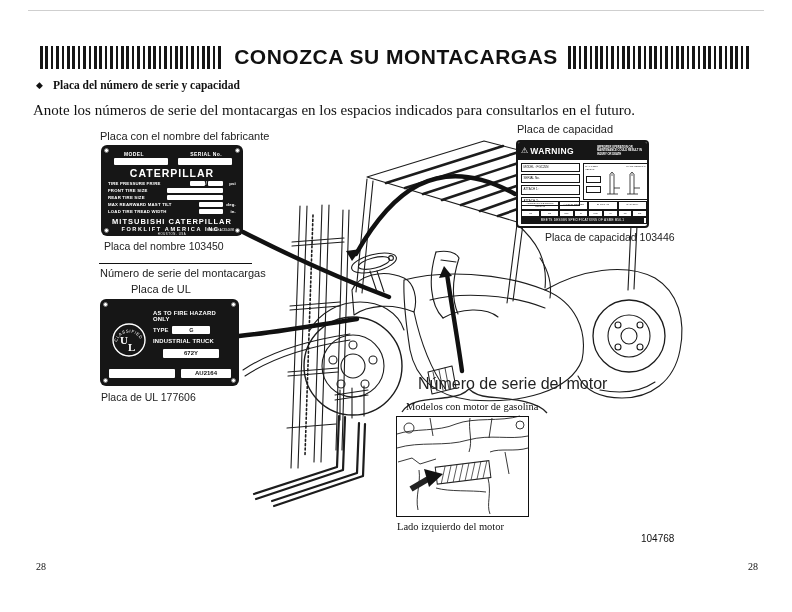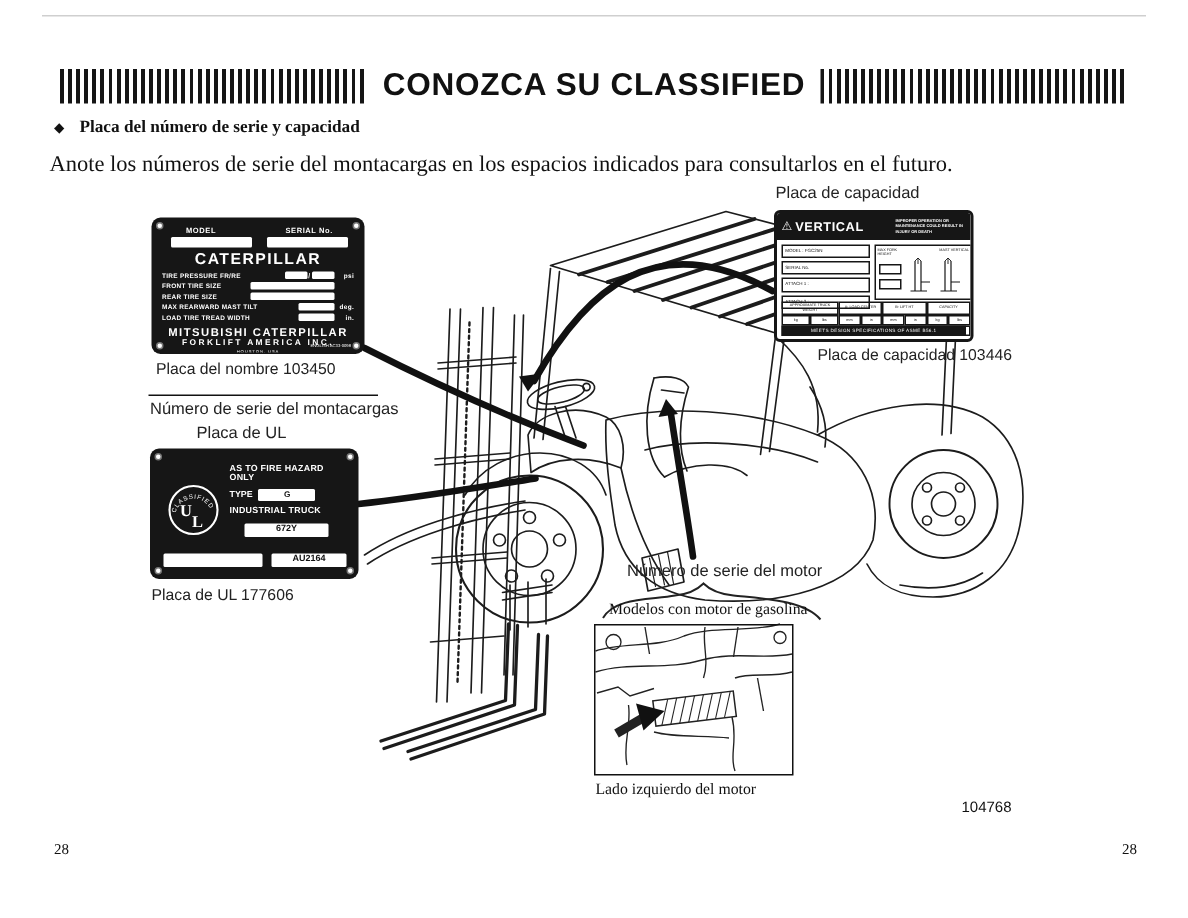--- a/index.html
+++ b/index.html
@@ -79,39 +79,39 @@
              grid-template-columns:19px 19px repeat(6,1fr);font-size:2.5px;color:#111;text-align:center;}
   .cap-table div{border:.5px solid #161616;overflow:hidden;line-height:1.1;}
   .cap-th{height:7px;display:flex;align-items:center;justify-content:center;}
   .cap-tu{height:5px;line-height:5px !important;}
   .cap-td{height:5px;}
   .cap-foot{position:absolute;left:3px;right:3px;bottom:2px;background:#161616;color:#fff;
             font-size:3.1px;letter-spacing:.25px;text-align:center;line-height:7px;height:7px;}
 
   
   .inset-box{position:absolute;left:396px;top:416px;width:133px;height:101px;border:1.3px solid #111;box-sizing:border-box;}
-  .motor-label{position:absolute;left:418px;top:375px;font-size:11px;color:#222;}
+  .motor-label{position:absolute;left:418px;top:375px;font-size:16px;color:#222;}
   .inset-title{position:absolute;left:406px;top:401px;font-size:10.5px;}
   .inset-caption{position:absolute;left:397px;top:521px;font-size:10.5px;}
 
   .fignum{position:absolute;left:641px;top:533px;font-size:10px;}
   .pgnum{position:absolute;bottom:40px;font-size:10px;font-family:"Liberation Serif",serif;}
   .pgnum.l{left:36px;} .pgnum.r{right:34px;}
 
   svg{position:absolute;left:0;top:0;}
 </style>
 </head>
 <body>
 
 <div class="page">
   <div class="page-edge"></div>
 
   <div class="titlebar">
     <div class="barcode"></div>
-    <div class="title-text">CONOZCA SU CLASSIFIED</div>
+    <div class="title-text">CONOZCA SU MONTACARGAS</div>
     <div class="barcode"></div>
   </div>
 
   <div class="section-line">
     <span class="diamond">◆</span>
     <span class="section-title">Placa del número de serie y capacidad</span>
   </div>
   <div class="intro">Anote los números de serie del montacargas en los espacios indicados para consultarlos en el futuro.</div>
 
   <svg width="792" height="612" viewBox="0 0 792 612">
@@ -250,20 +250,21 @@
             <path d="M470,481 L476,464"></path>
           <path d="M476,481 L482,464"></path>
             <path d="M482,481 L488,464"></path>
         </g>
       </g>
       <path d="M411,489 L428,479" stroke-width="6" stroke-linecap="butt"></path>
       <polygon points="443,474 424,469 429,487" fill="#111" stroke="none"></polygon>
     </g>
   </svg>
 
+  <div class="fig-label" style="left:100px;top:130px;">Placa con el nombre del fabricante</div>
 
   <div class="plate np">
     <div class="screw" style="left:2px;top:2px;"></div>
     <div class="screw" style="right:2px;top:2px;"></div>
     <div class="screw" style="left:2px;bottom:2px;"></div>
     <div class="screw" style="right:2px;bottom:2px;"></div>
     <div class="np-hdr">
       <span>MODEL</span>
       <span>SERIAL No.</span>
     </div>
@@ -340,21 +341,21 @@
     <div class="wbox ul-b2">AU2164</div>
   </div>
 
   <div class="fig-caption" style="left:101px;top:391px;">Placa de UL 177606</div>
 
   <div class="fig-label" style="left:517px;top:123px;">Placa de capacidad</div>
 
   <div class="cap">
     <div class="cap-hdr">
       <span class="cap-warnicon">⚠</span>
-      <span class="cap-warnword">VERTICAL</span>
+      <span class="cap-warnword">WARNING</span>
       <span class="cap-warntext">IMPROPER OPERATION OR MAINTENANCE COULD RESULT IN INJURY OR DEATH</span>
     </div>
     <div class="cap-rows">
       <div class="cap-row">MODEL : FGC25N</div>
       <div class="cap-row">SERIAL No.</div>
       <div class="cap-row">ATTACH 1 :</div>
       <div class="cap-row">ATTACH 2 :</div>
     </div>
     <div class="cap-diag">
       <div class="dl">MAX FORK HEIGHT</div>

